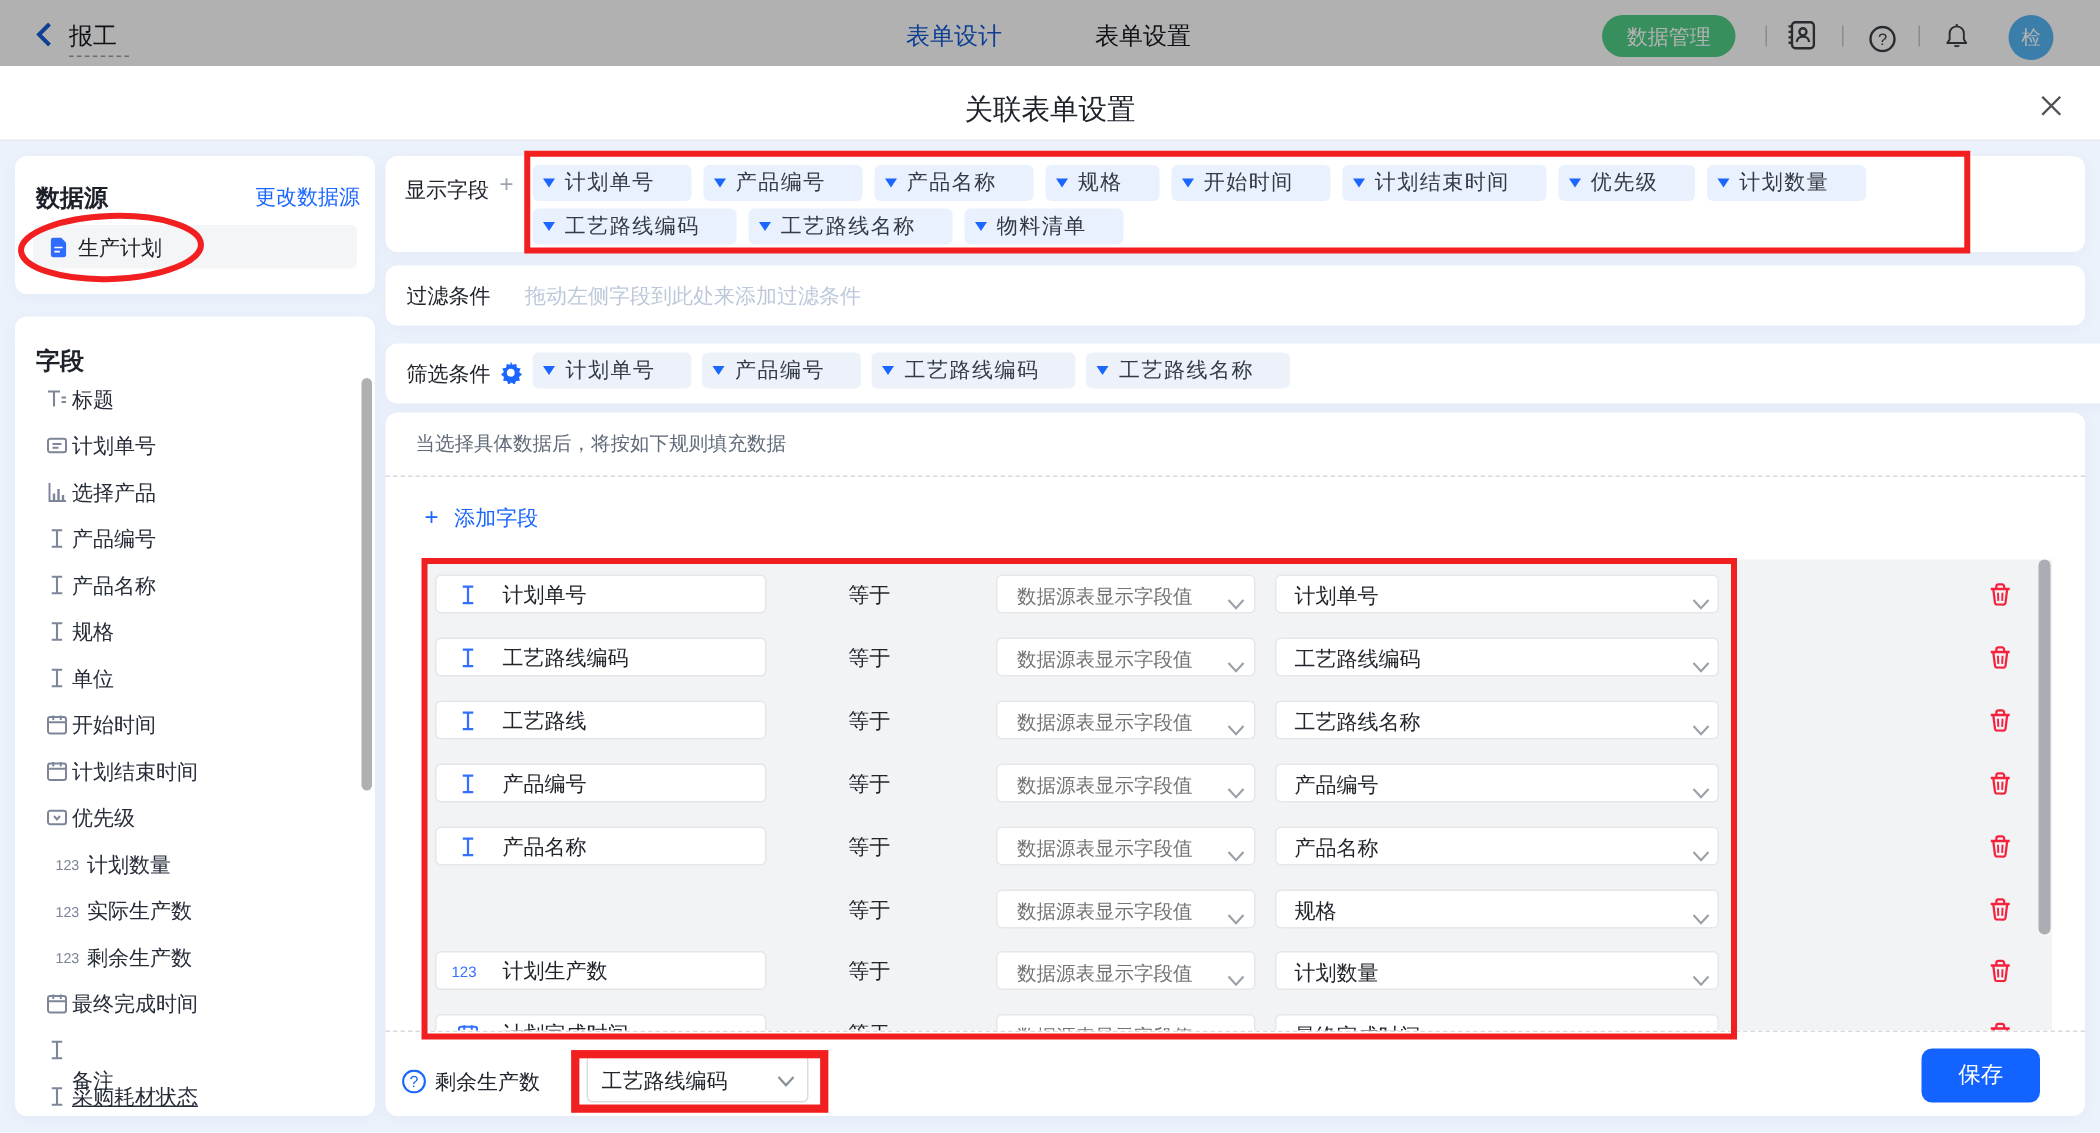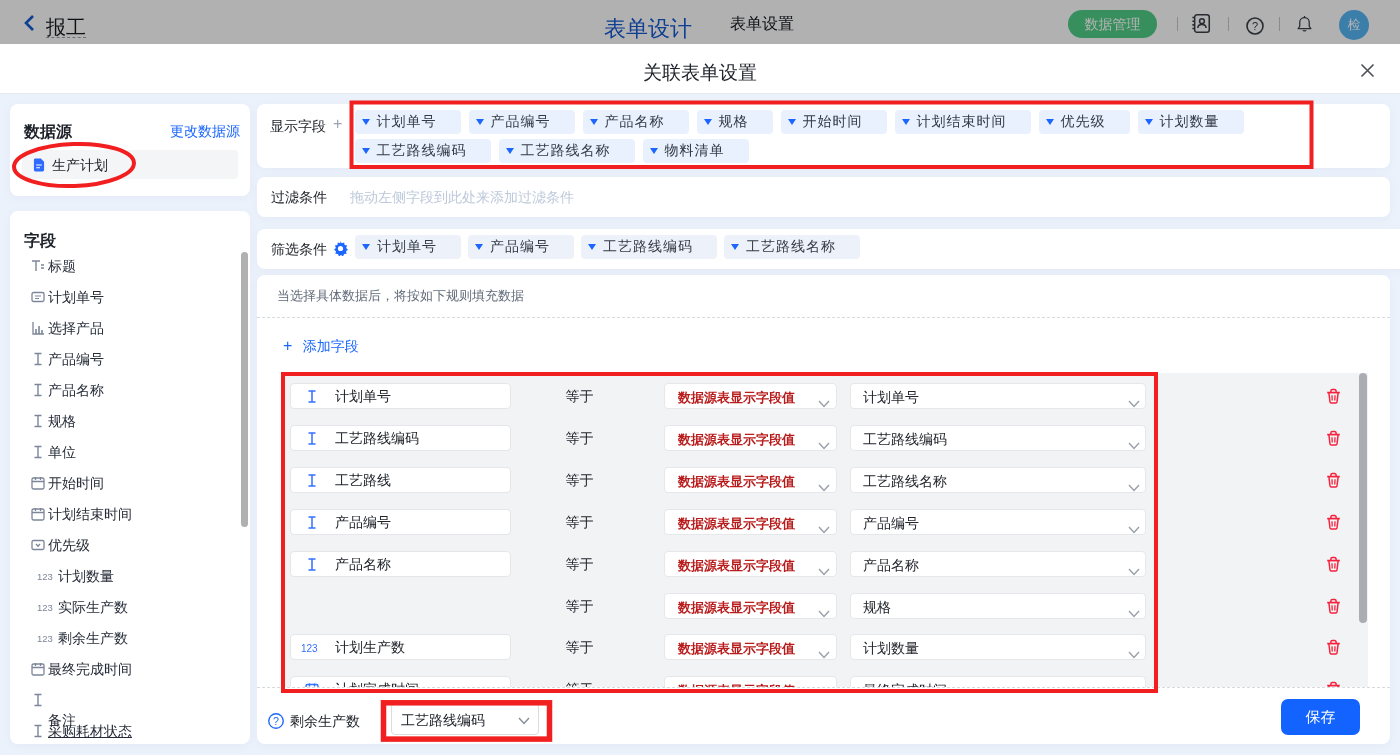--- a/index.html
+++ b/index.html
@@ -4,23 +4,23 @@
 <style>
 * { margin:0; padding:0; box-sizing:border-box; }
 html,body { width:1400px; height:755px; overflow:hidden; }
 body { font-family:"Liberation Sans", sans-serif; background:rgb(236,242,251); position:relative; }
 .abs { position:absolute; }
 
 
 #topbar { position:absolute; left:0; top:0; width:1400px; height:44px; background:#fff; }
 #topbar-dim { position:absolute; left:0; top:0; width:1400px; height:44px; background:rgba(0,0,0,0.305); z-index:5; }
 .tb-back { position:absolute; left:23px; top:15px; }
-.tb-title { position:absolute; left:46px; top:14px; font-size:20px; color:#14181f; }
+.tb-title { position:absolute; left:46px; top:14px; font-size:16px; color:#14181f; }
 .tb-dash { position:absolute; left:46px; top:37px; width:40px; border-bottom:1px dashed #9aa0a8; }
-.tb-tab1 { position:absolute; left:604px; top:14px; font-size:22px; color:#155bd4; }
+.tb-tab1 { position:absolute; left:604px; top:14px; font-size:16px; color:#155bd4; }
 .tb-tab2 { position:absolute; left:730px; top:14px; font-size:16px; color:#14181f; }
 .tb-pill { position:absolute; left:1068px; top:10px; width:89px; height:28px; background:rgb(56,143,94); border-radius:14px; color:#b3b3b3; font-size:14px; text-align:center; line-height:28px; z-index:6; }
 .tb-sep { position:absolute; top:17px; width:1px; height:14px; background:#c9c9c9; }
 .tb-avatar { position:absolute; left:1339px; top:10px; width:30px; height:30px; border-radius:50%; background:rgb(60,126,170); color:#b3b3b3; font-size:13px; text-align:center; line-height:30px; z-index:6; }
 
 
 #mhead { position:absolute; left:0; top:44px; width:1400px; height:50px; background:#fff; border-bottom:1px solid #e8eaef; z-index:1;}
 #mtitle { position:absolute; left:0; top:60px; width:1400px; text-align:center; font-size:19px; color:#1d2129; z-index:2;}
 
 
@@ -51,21 +51,21 @@
 .tblue { background:#e8f1fd; }
 .tgray { background:#edf1f9; }
 
 
 #tblarea { position:absolute; left:283px; top:373px; width:1085px; height:314px; background:#f2f3f5; overflow:hidden; }
 .trow { position:absolute; left:0; width:1085px; height:26px; }
 .tin { position:absolute; left:7px; top:0; width:221px; height:26px; background:#fff; border:1px solid #e4e6e9; border-radius:4px; }
 .tin .itxt { position:absolute; left:44px; top:4px; font-size:14px; color:#20242b; }
 .teq { position:absolute; left:282.5px; top:5px; font-size:14px; color:#20242b; }
 .tdd1 { position:absolute; left:381px; top:0; width:173px; height:26px; background:#fff; border:1px solid #e6e7ea; border-radius:4px; }
-.tdd1 .dtxt { position:absolute; left:13px; top:5px; font-size:13px; color:#b91c1c;font-weight:bold; }
+.tdd1 .dtxt { position:absolute; left:13px; top:5px; font-size:13px; color:#737373; }
 .tdd2 { position:absolute; left:567px; top:0; width:296px; height:26px; background:#fff; border:1px solid #e6e7ea; border-radius:4px; }
 .tdd2 .dtxt { position:absolute; left:12px; top:5px; font-size:14px; color:#23262d; }
 .chev { position:absolute; top:10px; }
 .trash { position:absolute; left:1043px; top:5px; }
 
 
 #fdd { position:absolute; left:391px; top:703px; width:148px; height:32px; background:#fff; border:1px solid #dcdcdc; border-radius:4px; z-index:2;}
 #savebtn { position:absolute; left:1281px; top:699px; width:79px; height:36px; background:#1263ff; border-radius:7px; color:#fff; font-size:15px; text-align:center; line-height:36px; z-index:2;}
 
 

